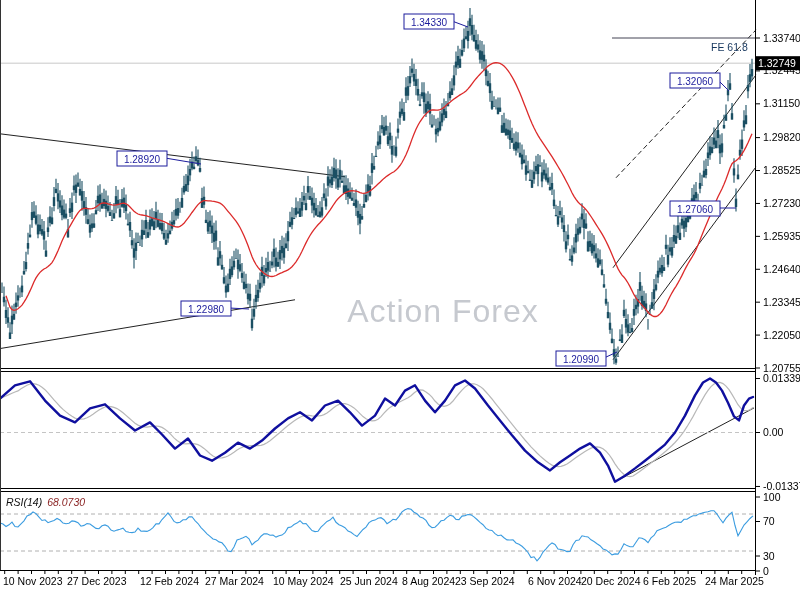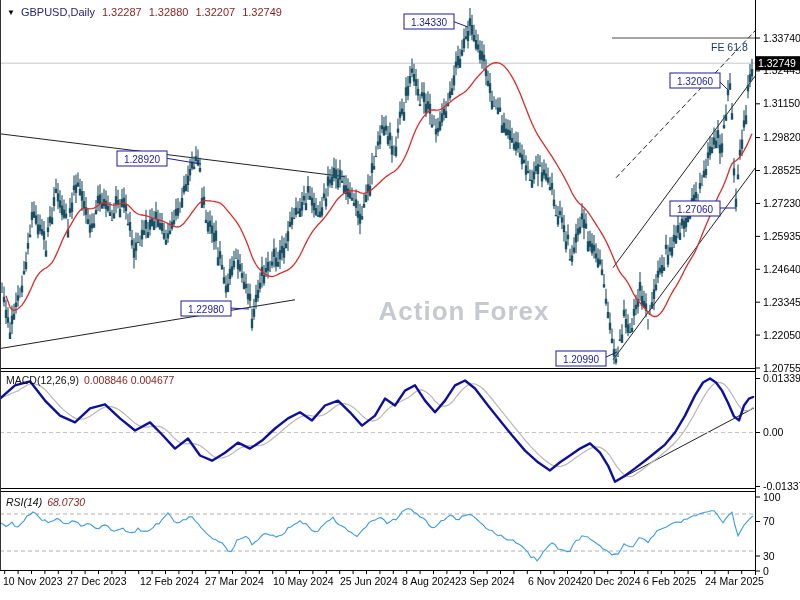--- a/index.html
+++ b/index.html
@@ -1,19 +1,19 @@
 <!DOCTYPE html>
 <html><head>
 <meta charset="utf-8">
 <style>
   html,body{margin:0;padding:0;background:#fff;}
   .screen{position:relative;width:800px;height:600px;background:#fff;overflow:hidden;
           font-family:"Liberation Sans",sans-serif;}
-  .watermark{position:absolute;left:464px;top:311px;transform:translate(-50%,-50%);
-             font-size:26px;color:#c6c9cf;z-index:0;white-space:nowrap;letter-spacing:1px;font-weight:bold;}
+  .watermark{position:absolute;left:443px;top:311px;transform:translate(-50%,-50%);
+             font-size:32px;color:#c6c9cf;z-index:0;white-space:nowrap;letter-spacing:1px;}
   #chart-svg{position:absolute;left:0;top:0;z-index:1;}
   .hdr{position:absolute;left:7px;top:6px;z-index:2;font-size:11px;white-space:nowrap;}
   .hdr .tri{color:#000;font-size:8px;margin-right:6px;vertical-align:1px;cursor:pointer;}
   .hdr .sym{color:#24247a;}
   .hdr .v{color:#8b2525;margin-left:7px;}
   .ind-hdr{position:absolute;left:6px;z-index:2;font-size:10.5px;color:#111;white-space:nowrap;}
   .ind-hdr .vals{color:#8b2525;margin-left:5px;}
   .macd-hdr{top:374px;}
   .rsi-hdr{top:496px;font-style:italic;}
   .fe{position:absolute;left:711px;top:21px;z-index:2;font-size:10.5px;color:#17375e;margin-top:20px;}
@@ -943,23 +943,17 @@
       <text x="205" y="585" font-size="10.5" fill="#000000" font-family="Liberation Sans, sans-serif">27 Mar 2024</text>
       <text x="273" y="585" font-size="10.5" fill="#000000" font-family="Liberation Sans, sans-serif">10 May 2024</text>
       <text x="340" y="585" font-size="10.5" fill="#000000" font-family="Liberation Sans, sans-serif">25 Jun 2024</text>
       <text x="402" y="585" font-size="10.5" fill="#000000" font-family="Liberation Sans, sans-serif">8 Aug 2024</text>
       <text x="455" y="585" font-size="10.5" fill="#000000" font-family="Liberation Sans, sans-serif">23 Sep 2024</text>
       <text x="528" y="585" font-size="10.5" fill="#000000" font-family="Liberation Sans, sans-serif">6 Nov 2024</text>
       <text x="581" y="585" font-size="10.5" fill="#000000" font-family="Liberation Sans, sans-serif">20 Dec 2024</text>
       <text x="643" y="585" font-size="10.5" fill="#000000" font-family="Liberation Sans, sans-serif">6 Feb 2025</text>
       <text x="705" y="585" font-size="10.5" fill="#000000" font-family="Liberation Sans, sans-serif">24 Mar 2025</text>
     </svg>
-  <div class="hdr">
-    <span class="tri">▼</span><span class="sym">GBPUSD,Daily</span><span class="v">1.32287</span><span class="v">1.32880</span><span class="v">1.32207</span><span class="v">1.32749</span>
-  </div>
-  <div class="ind-hdr macd-hdr">
-    <span>MACD(12,26,9)</span><span class="vals">0.008846 0.004677</span>
-  </div>
   <div class="ind-hdr rsi-hdr">
     <span>RSI(14)</span><span class="vals">68.0730</span>
   </div>
   <div class="fe">FE 61.8</div>
 </div>
 
 </body></html>

